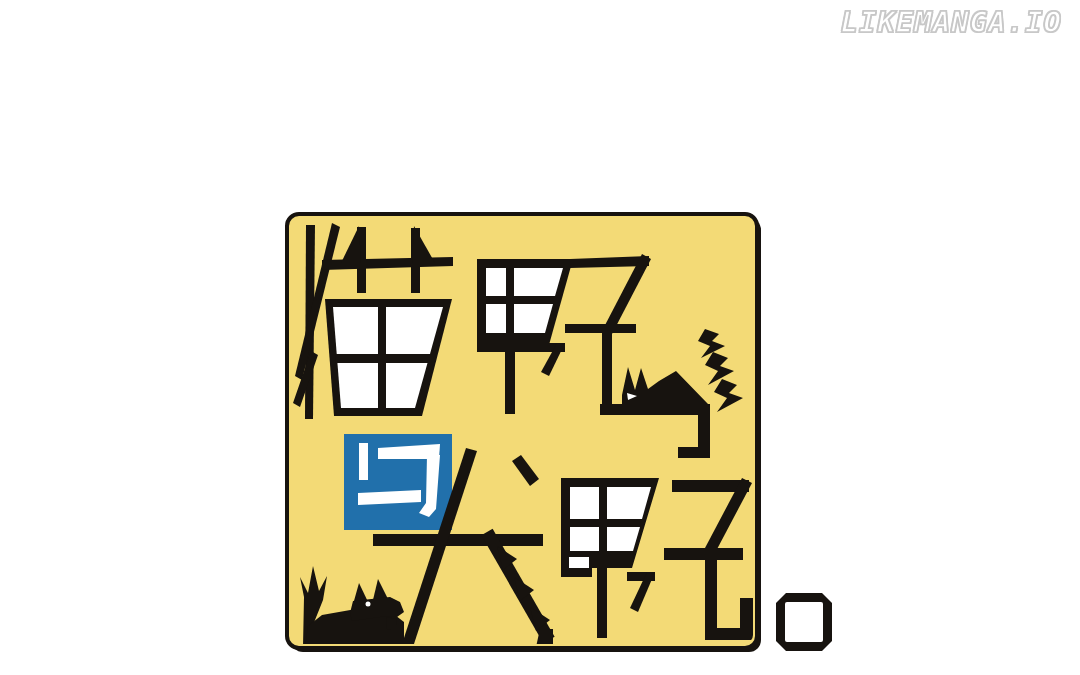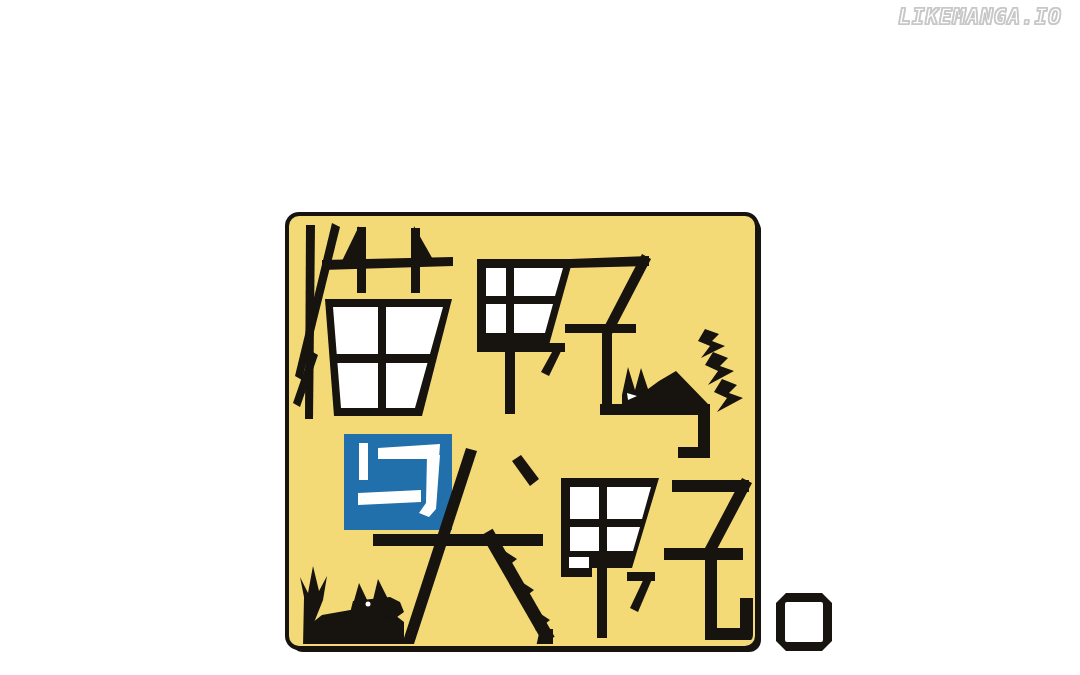--- a/index.html
+++ b/index.html
@@ -9,21 +9,21 @@
     position:relative;
     overflow:hidden;
     font-family:"Liberation Sans", sans-serif;
   }
   .site-logo{
     position:absolute;
     top:5px;right:18px;
     font-family:"DejaVu Sans Mono", monospace;
     font-style:italic;
     font-weight:bold;
-    font-size:21px;
+    font-size:29px;
     letter-spacing:1px;
     color:#ffffff;
     -webkit-text-stroke:1.4px #c7c7c7;
     text-shadow:-1px -1px 0 #cccccc,1px -1px 0 #cccccc,-1px 1px 0 #cccccc,1px 1px 0 #cccccc;
     user-select:none;
     white-space:nowrap;
   }
   .cover{
     position:absolute;
     left:270px;top:200px;

